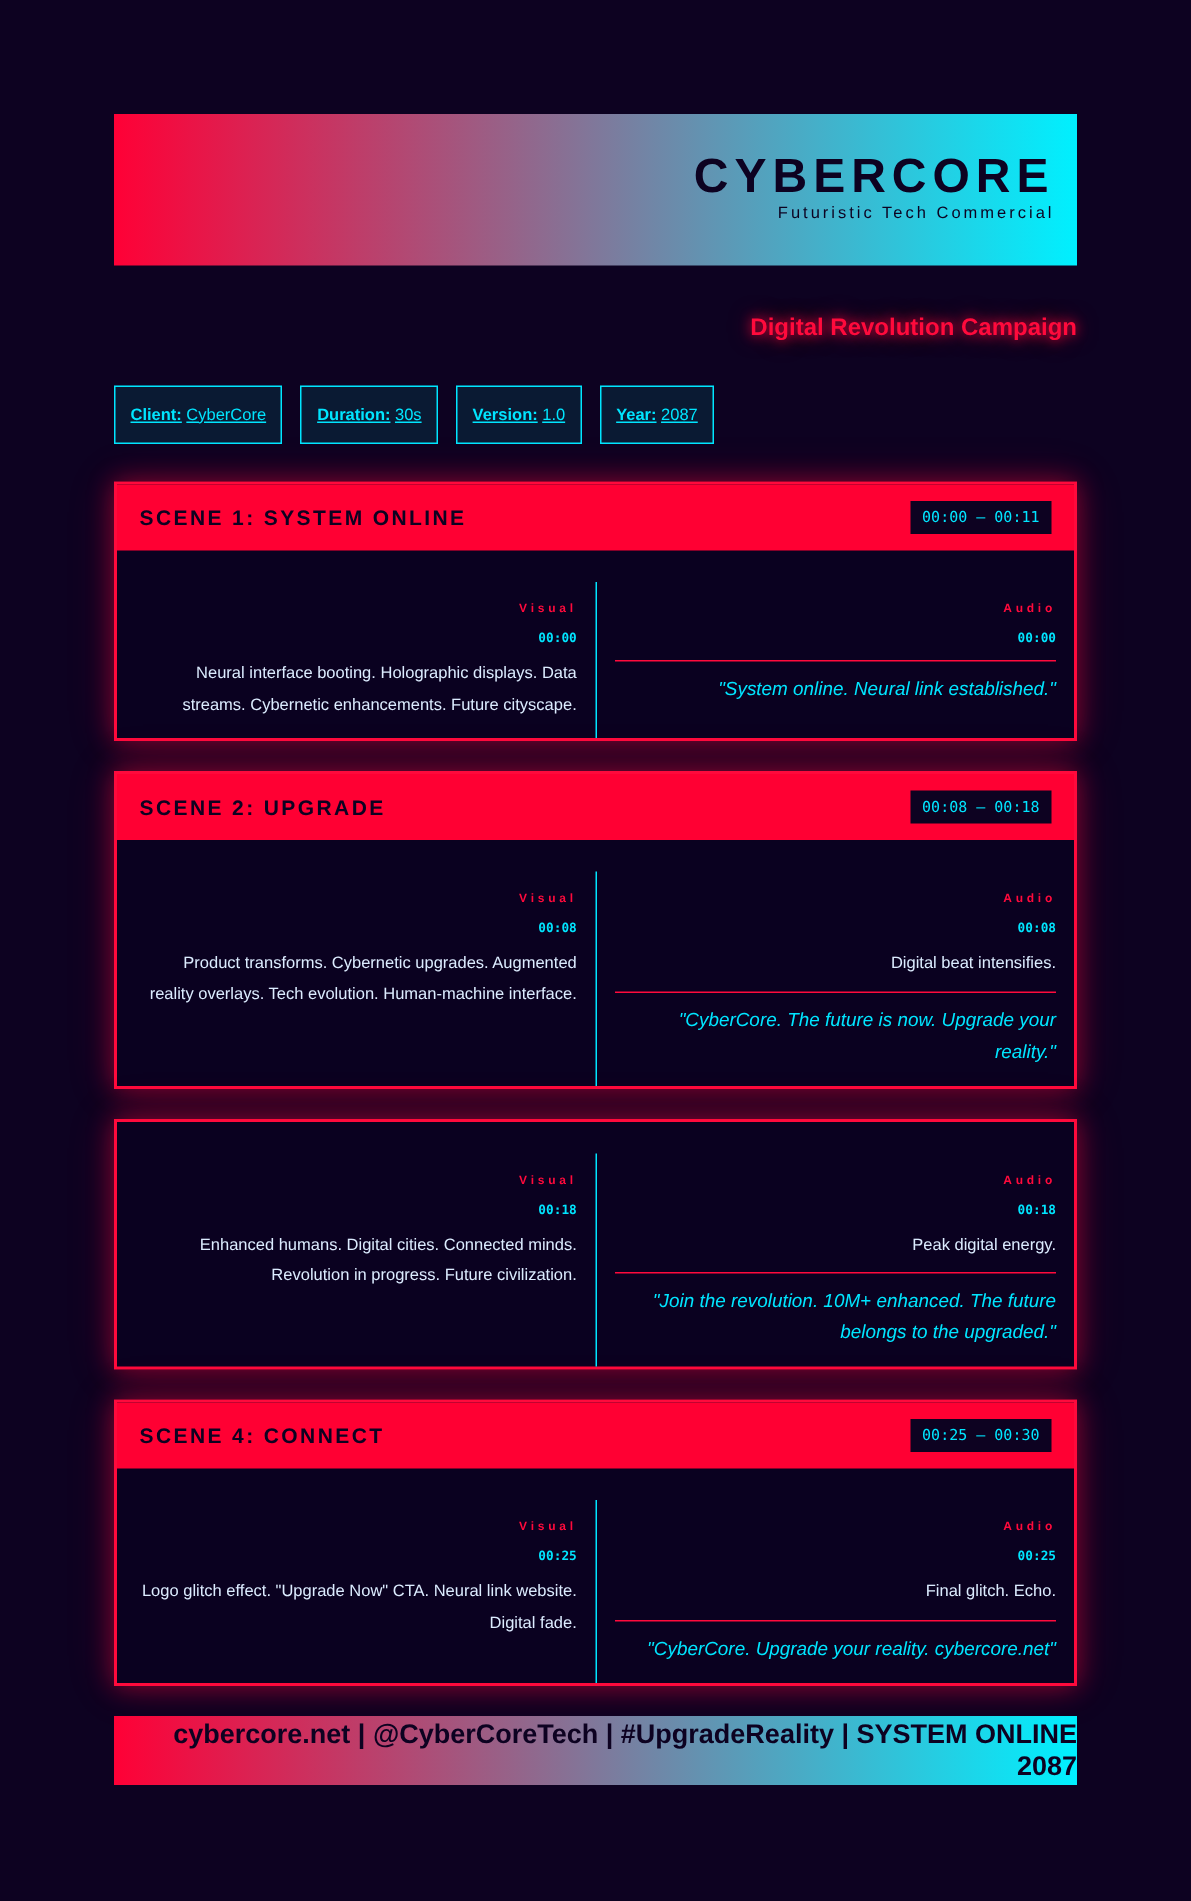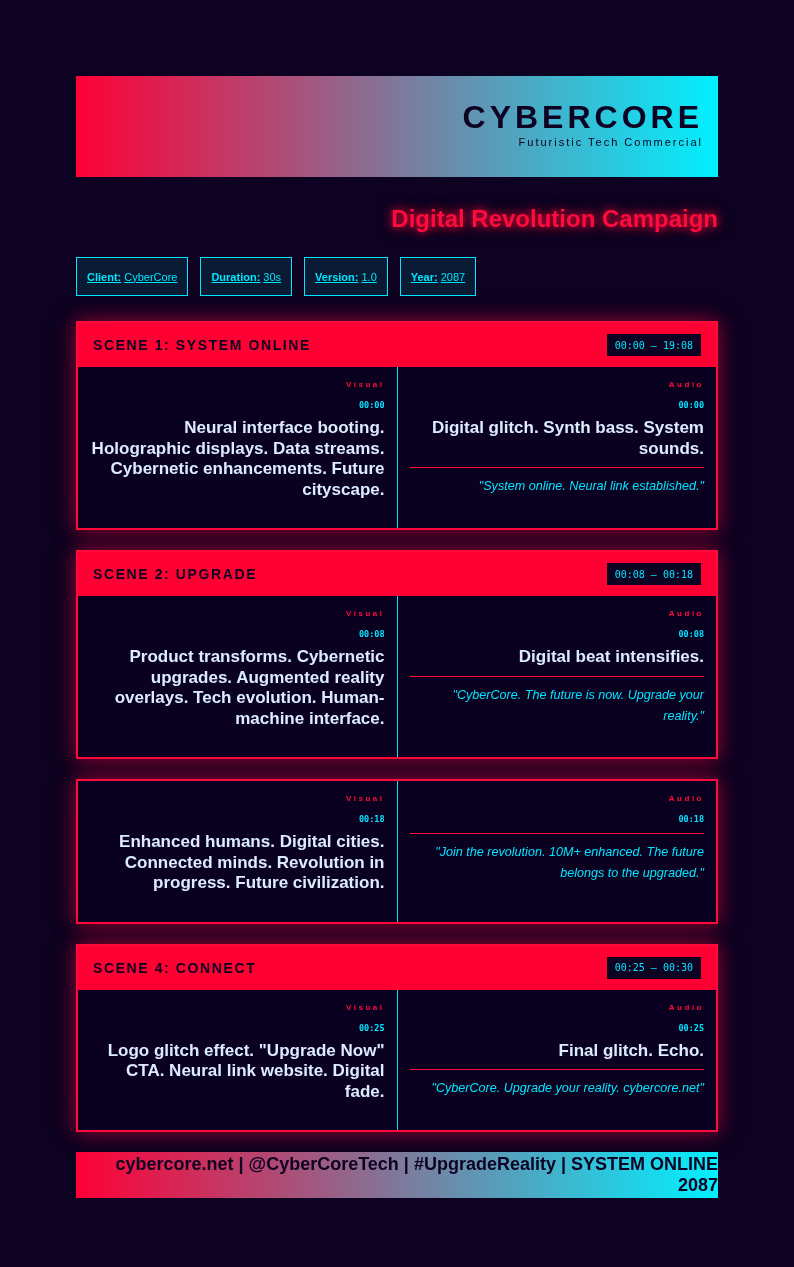--- a/index.html
+++ b/index.html
@@ -31,21 +31,21 @@
     .brand-subtitle {
       margin-top: 0;
       font-size: 11px;
       letter-spacing: 2px;
       color: #0d0221;
     }
 
     
     .campaign-title {
       margin-top: 30px;
-      font-size: 24px;
+      font-size: 16px;
       font-weight: 700;
       color: #ff0a3c;
       text-shadow: 0 0 8px rgba(255,10,60,0.85), 0 0 14px rgba(255,10,60,0.5);
       line-height: 24px;
     }
 
     
     .meta-row {
       margin-top: 26px;
       display: flex;
@@ -96,44 +96,44 @@
       padding: 0 8px;
       height: 22px;
       display: flex;
       align-items: center;
     }
     .scene-body {
       display: flex;
     }
     .col {
       flex: 1;
-      padding: 12px 12px 28px 12px;
+      padding: 12px 12px 12px 12px;
+      margin-top: 21px;
     }
     .col-visual { border-right: 1px solid #00e5ff; }
     .col-label {
       font-size: 8px;
       font-weight: 700;
       letter-spacing: 2.5px;
       color: #ff0a3c;
       line-height: 12px;
     }
     .col-time {
       margin-top: 8px;
       font-family: "DejaVu Sans Mono", monospace;
       font-size: 8.5px;
       font-weight: 700;
       color: #00e5ff;
       line-height: 12px;
     }
     .col-text {
       margin-top: 7px;
-      font-size: 17px;
+      font-size: 11px;
       line-height: 20.5px;
       color: #dcecff;
-      font-weight: bold;
     }
     .vo {
       margin-top: 8px;
       border-top: 1px solid #ff0a3c;
       padding-top: 8px;
       font-size: 12.6px;
       line-height: 21px;
       font-style: italic;
       color: #00e5ff;
     }
@@ -180,32 +180,31 @@
       <b>Year:</b>
       <span>2087</span>
     </div>
   </div>
 
   <div class="scenes">
 
     <section class="scene">
       <div class="scene-header">
         <div class="scene-title">SCENE 1: SYSTEM ONLINE</div>
-        <div class="scene-time">00:00 – 19:08</div>
+        <div class="scene-time">00:00 – 00:11</div>
       </div>
       <div class="scene-body">
         <div class="col col-visual">
           <div class="col-label">Visual</div>
           <div class="col-time">00:00</div>
           <div class="col-text">Neural interface booting. Holographic displays. Data streams. Cybernetic enhancements. Future cityscape.</div>
         </div>
         <div class="col col-audio">
           <div class="col-label">Audio</div>
           <div class="col-time">00:00</div>
-          <div class="col-text">Digital glitch. Synth bass. System sounds.</div>
           <div class="vo">"System online. Neural link established."</div>
         </div>
       </div>
     </section>
 
     <section class="scene">
       <div class="scene-header">
         <div class="scene-title">SCENE 2: UPGRADE</div>
         <div class="scene-time">00:08 – 00:18</div>
       </div>
@@ -227,20 +226,21 @@
     <section class="scene">
       <div class="scene-body">
         <div class="col col-visual">
           <div class="col-label">Visual</div>
           <div class="col-time">00:18</div>
           <div class="col-text">Enhanced humans. Digital cities. Connected minds. Revolution in progress. Future civilization.</div>
         </div>
         <div class="col col-audio">
           <div class="col-label">Audio</div>
           <div class="col-time">00:18</div>
+          <div class="col-text">Peak digital energy.</div>
           <div class="vo">"Join the revolution. 10M+ enhanced. The future belongs to the upgraded."</div>
         </div>
       </div>
     </section>
 
     <section class="scene">
       <div class="scene-header">
         <div class="scene-title">SCENE 4: CONNECT</div>
         <div class="scene-time">00:25 – 00:30</div>
       </div>

